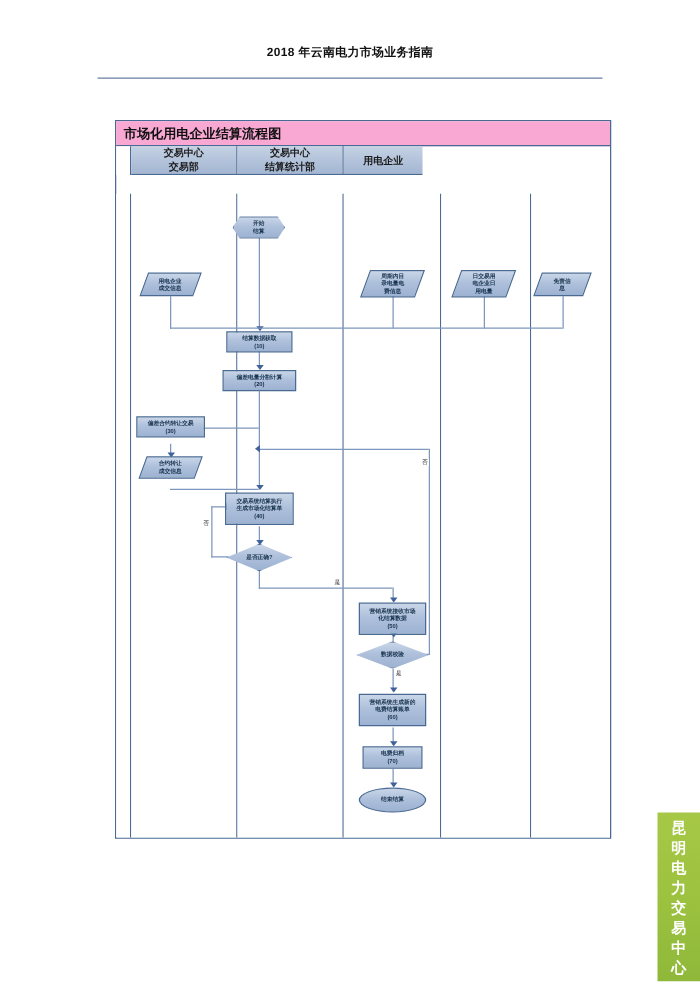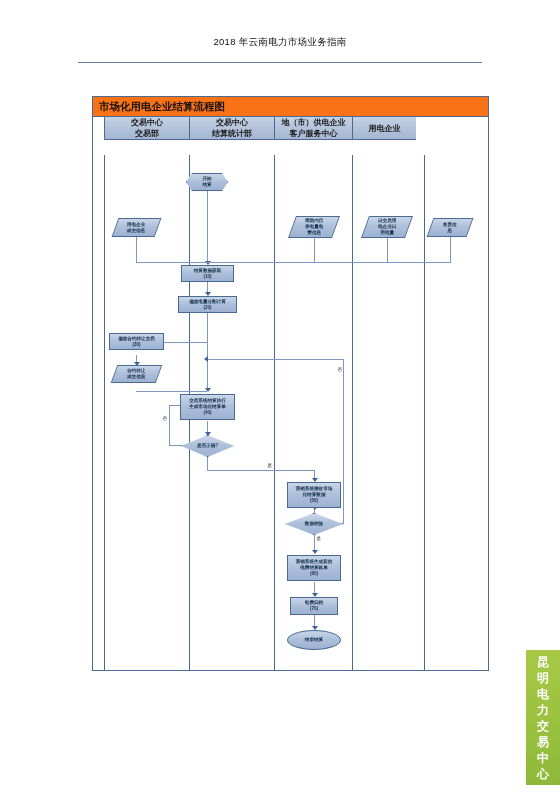--- a/index.html
+++ b/index.html
@@ -10,21 +10,21 @@
     position:relative;
     overflow:hidden;
   }
   .page{position:absolute;inset:0;}
 
   
   .page-header{
     position:absolute;top:36px;left:78px;width:404px;
     text-align:center;
     font-family:"Liberation Sans", sans-serif;
-    font-size:9.5px;color:#111;letter-spacing:.3px;
+    font-size:9.5px;color:#111;letter-spacing:.3px;font-weight:bold;
   }
   .header-rule{
     position:absolute;top:62px;left:78px;width:404px;height:0;
     border-top:1.6px solid #6b7fa3;
   }
 
   
   .page-number{
     position:absolute;top:723px;left:0;width:560px;text-align:center;
     font-family:"Liberation Sans", sans-serif;font-size:10px;color:#1a1a1a;
@@ -48,21 +48,21 @@
     box-sizing:border-box;background:#ffffff;
   }
   .chart-title{
     position:absolute;left:0;top:0;width:100%;height:20px;
     box-sizing:border-box;
     border-bottom:1.2px solid #4a6a93;
     display:flex;align-items:center;
     padding-left:6px;
     font-family:Liberation Mono, monospace;
     font-size:10.5px;font-weight:bold;color:#111;
-    background:#f97316;
+    background:#f9a8d4;
   }
   .lane-header-row{
     position:absolute;left:0;top:20px;width:100%;height:23px;
     display:flex;box-sizing:border-box;
   }
   .lane-gutter{
     width:12px;height:100%;
     border-right:1.2px solid #4a6a93;
     background:#ffffff;box-sizing:border-box;
   }
@@ -161,21 +161,20 @@
   <div class="header-rule"></div>
 
   <div class="chart-frame">
 
     <div class="chart-title">市场化用电企业结算流程图</div>
 
     <div class="lane-header-row">
       <div class="lane-gutter"></div>
       <div class="lane-head" style="width:85px">交易中心<br>交易部</div>
       <div class="lane-head" style="width:85px">交易中心<br>结算统计部</div>
-      <div class="lane-head" style="width:78px">地（市）供电企业<br>客户服务中心</div>
       <div class="lane-head" style="width:63px">用电企业</div>
     </div>
 
     <div class="lane-body">
       <div class="lane-gutter"></div>
       <div class="lane-col" style="width:85px"></div>
       <div class="lane-col" style="width:85px"></div>
       <div class="lane-col" style="width:78px"></div>
       <div class="lane-col" style="width:72px"></div>
       <div class="lane-col" style="width:63px"></div>

